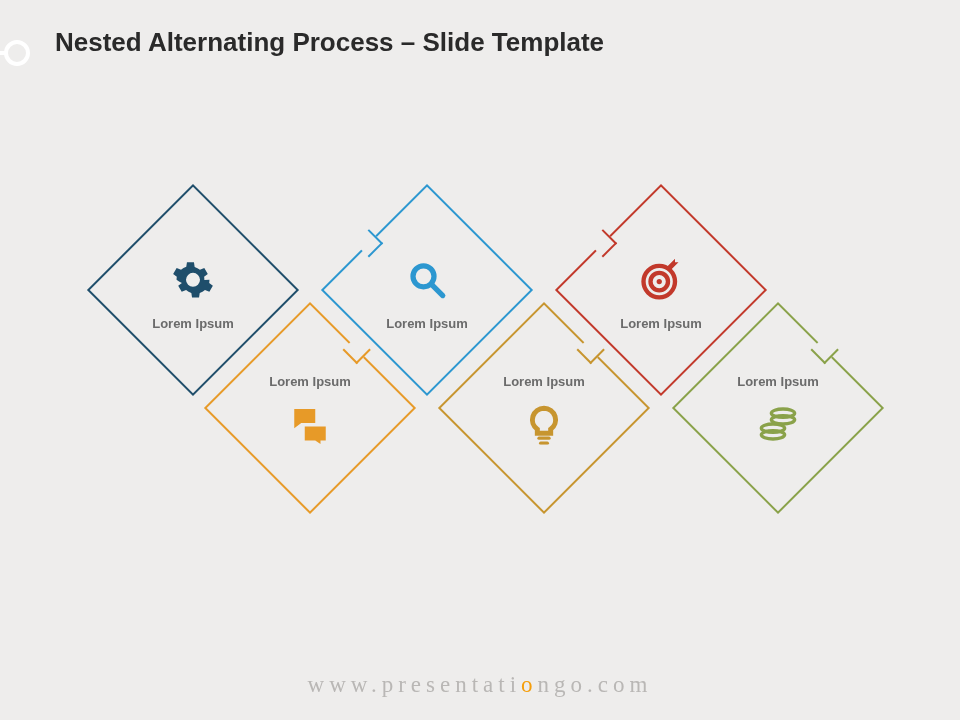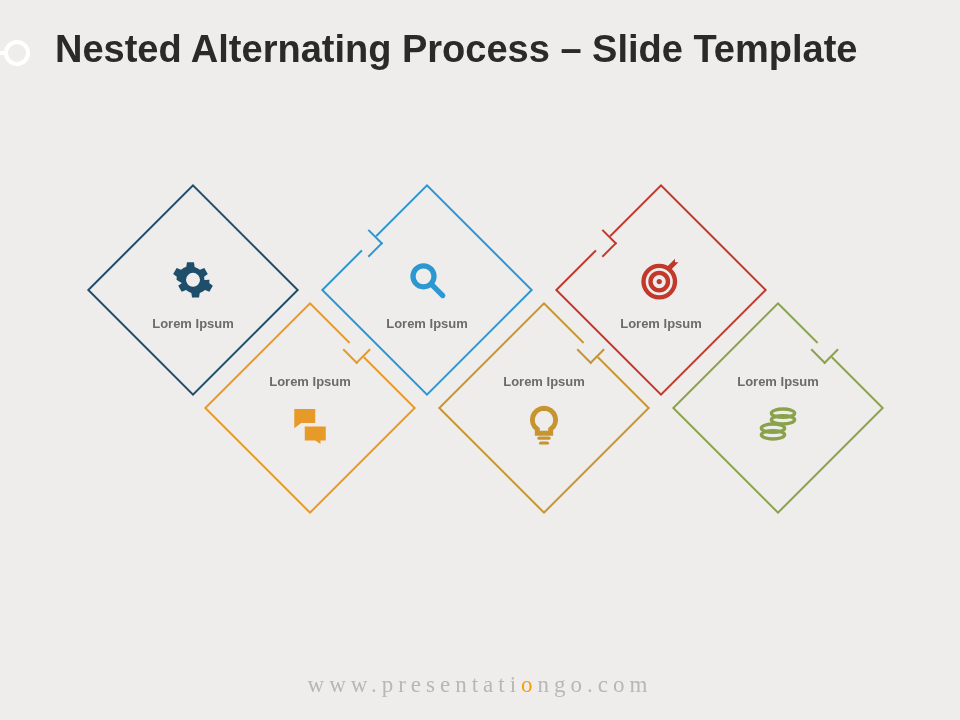--- a/index.html
+++ b/index.html
@@ -27,21 +27,21 @@
     width: 26px;
     height: 26px;
     border: 4px solid #ffffff;
     border-radius: 50%;
     margin-left: -2px;
   }
   .title {
     position: absolute;
     left: 55px;
     top: 28px;
-    font-size: 38px;
+    font-size: 26px;
     font-weight: 700;
     color: #2a2a2a;
     line-height: 1.15;
     width: 850px;
   }
   .stage {
     position: absolute;
     left: 0;
     top: 0;
     width: 960px;

